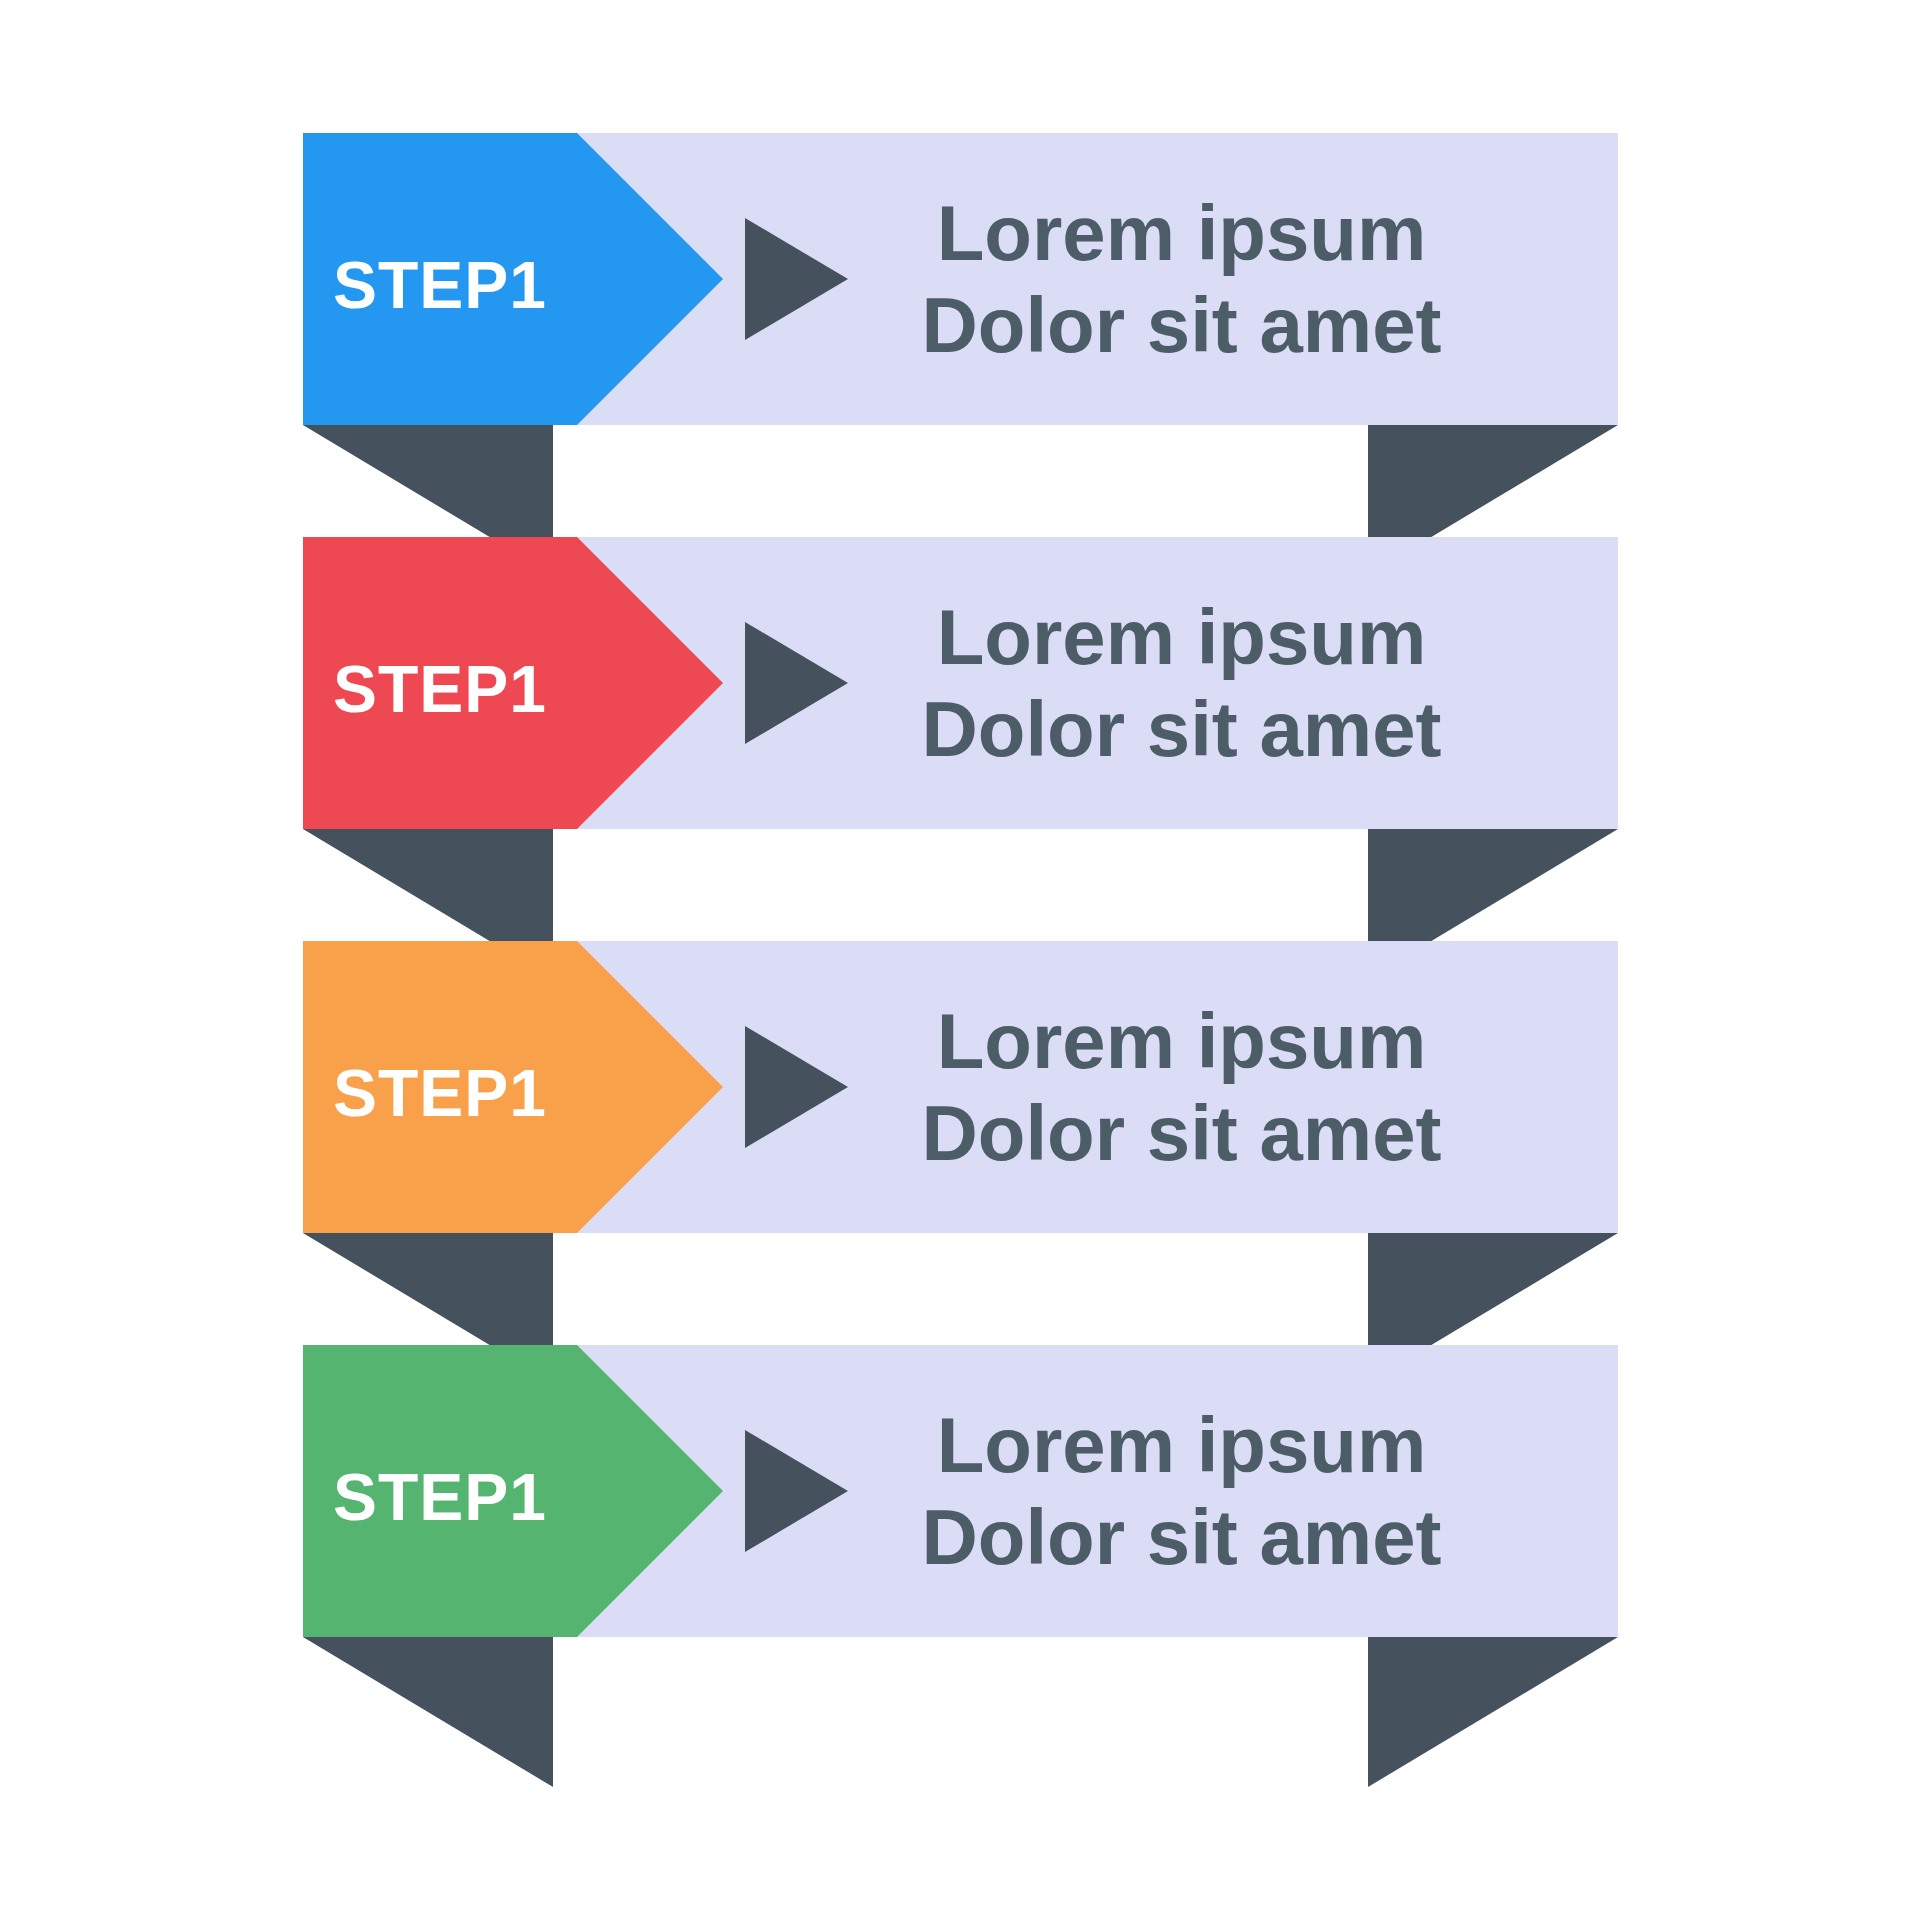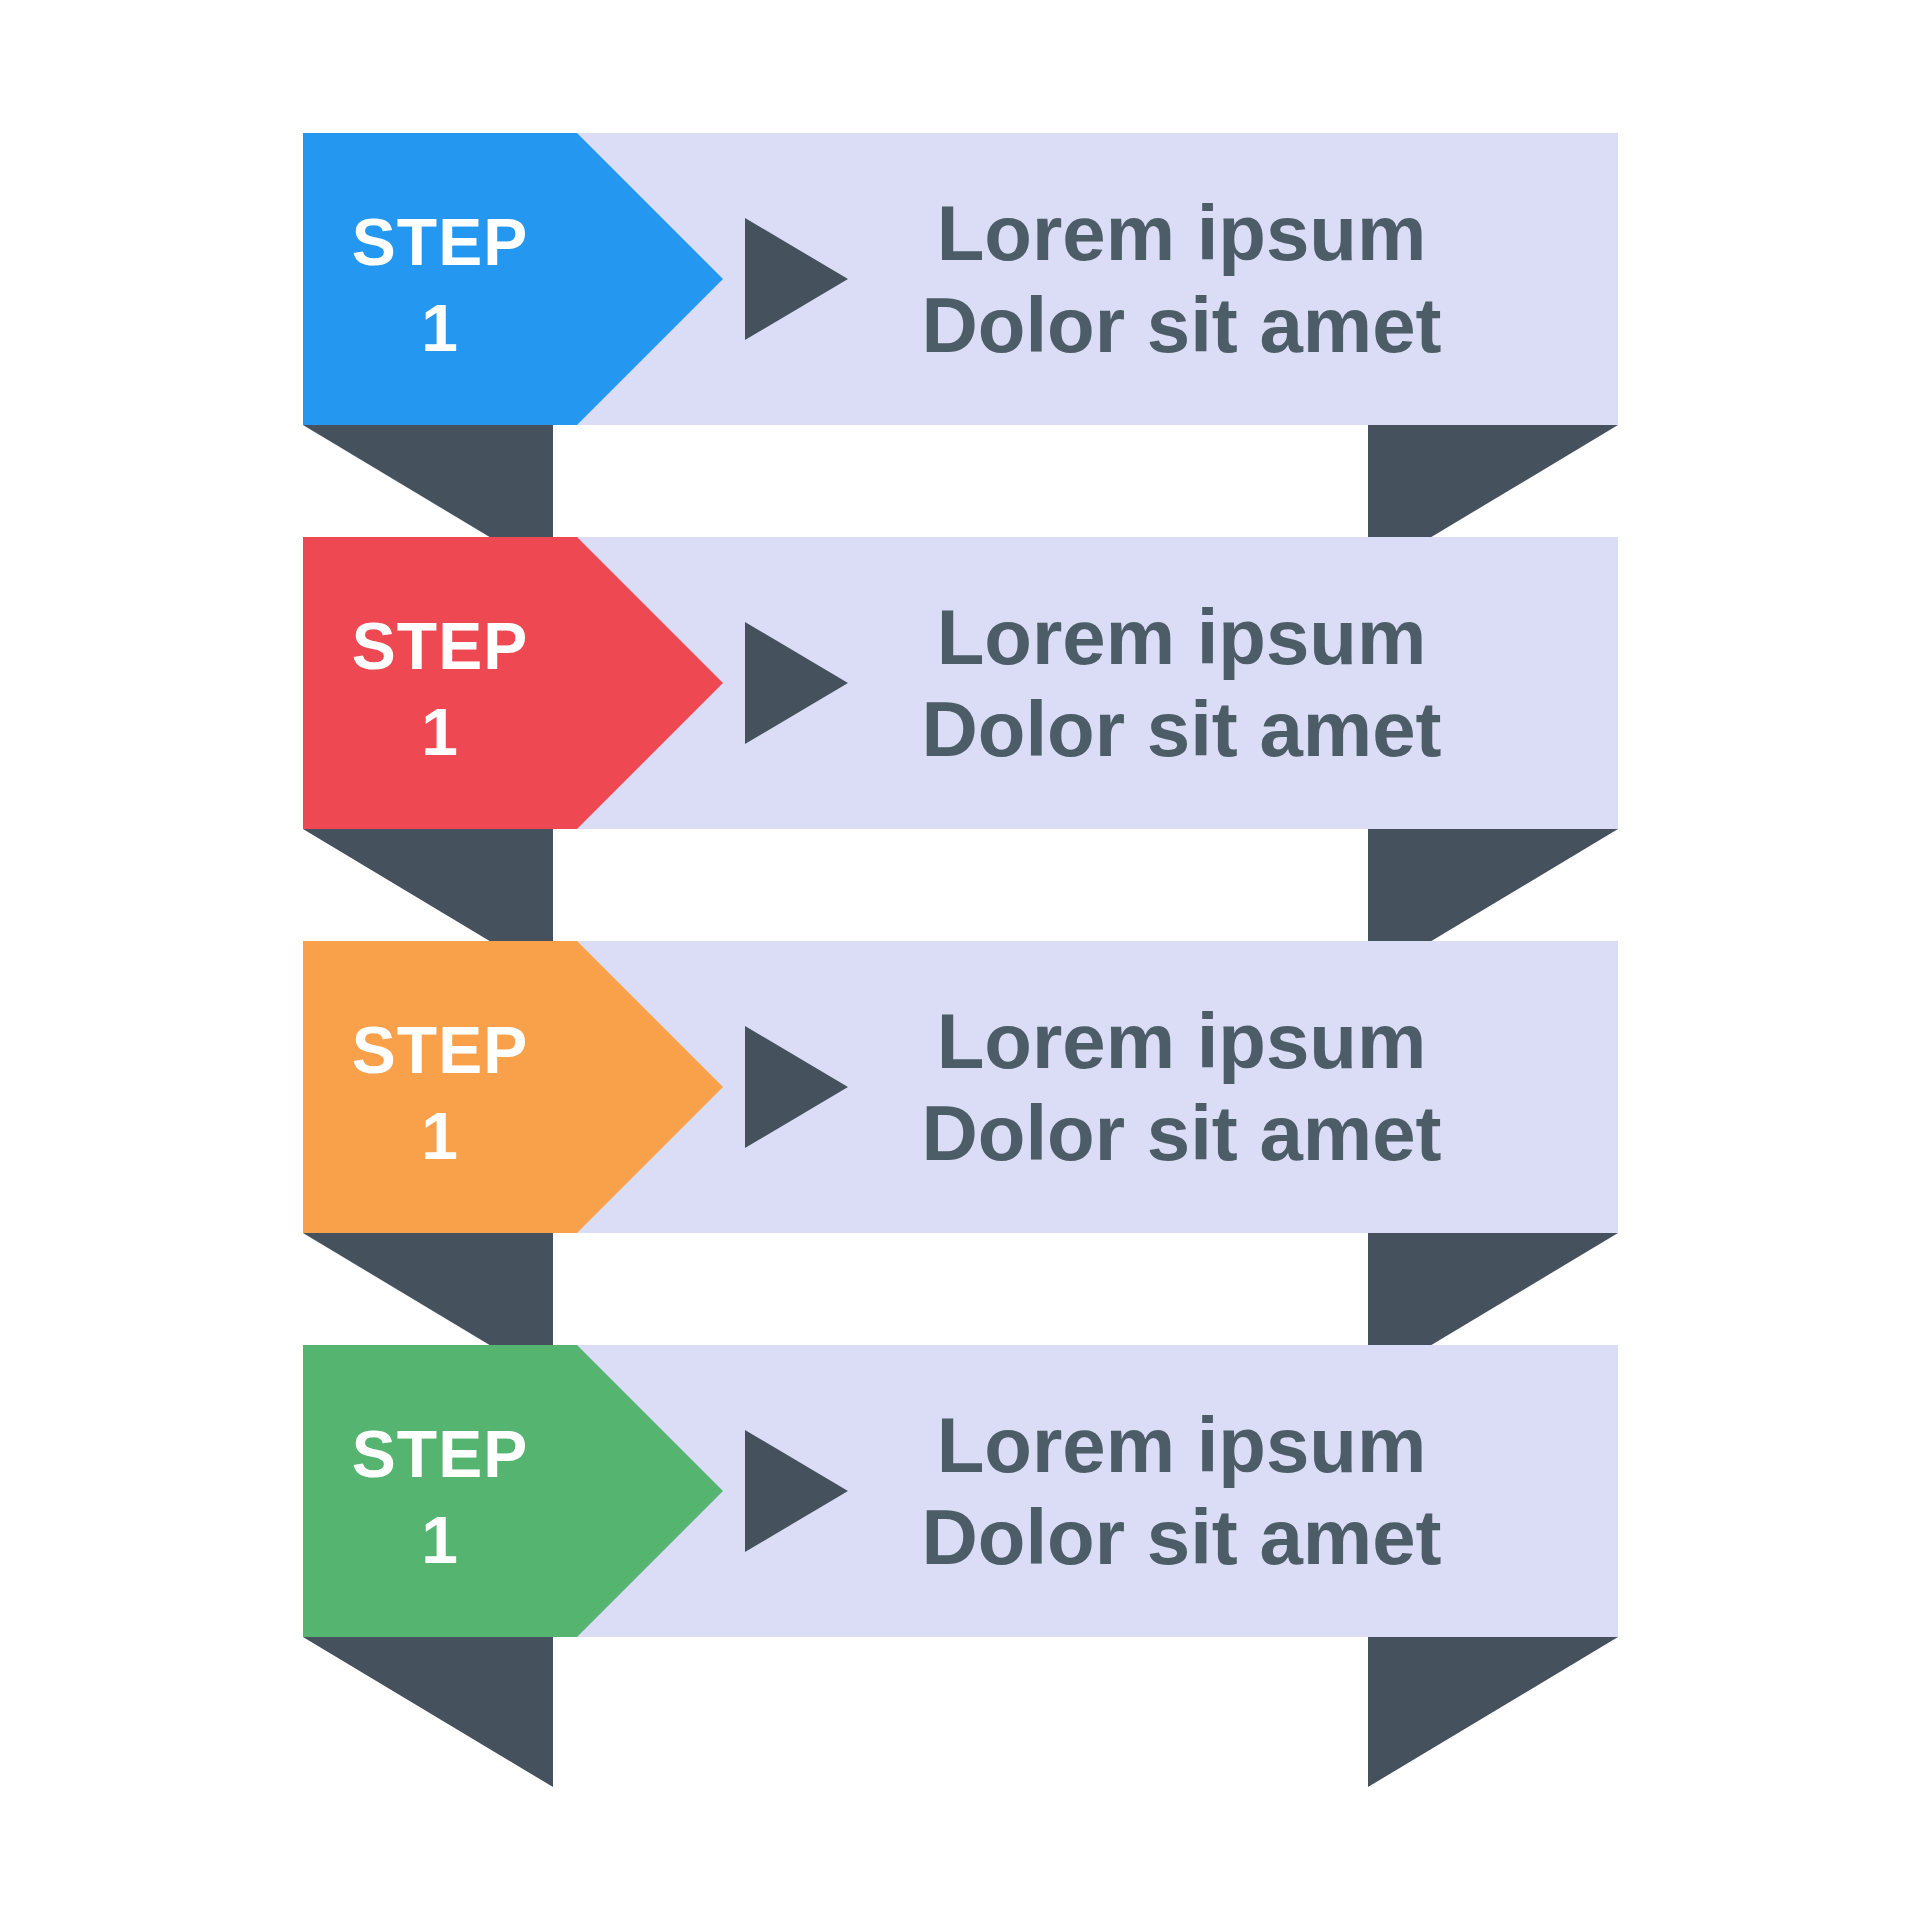--- a/index.html
+++ b/index.html
@@ -53,21 +53,21 @@
   }
   .badge-label {
     position: absolute;
     left: 0;
     top: 0;
     width: 274px;
     height: 100%;
     padding-top: 12px;
     box-sizing: border-box;
     display: flex;
-    flex-direction: column;
+    flex-direction: row;
     align-items: center;
     justify-content: center;
     text-align: center;
     font-size: 66px;
     font-weight: bold;
     line-height: 86px;
     letter-spacing: 1px;
   }
 
   .pointer {

